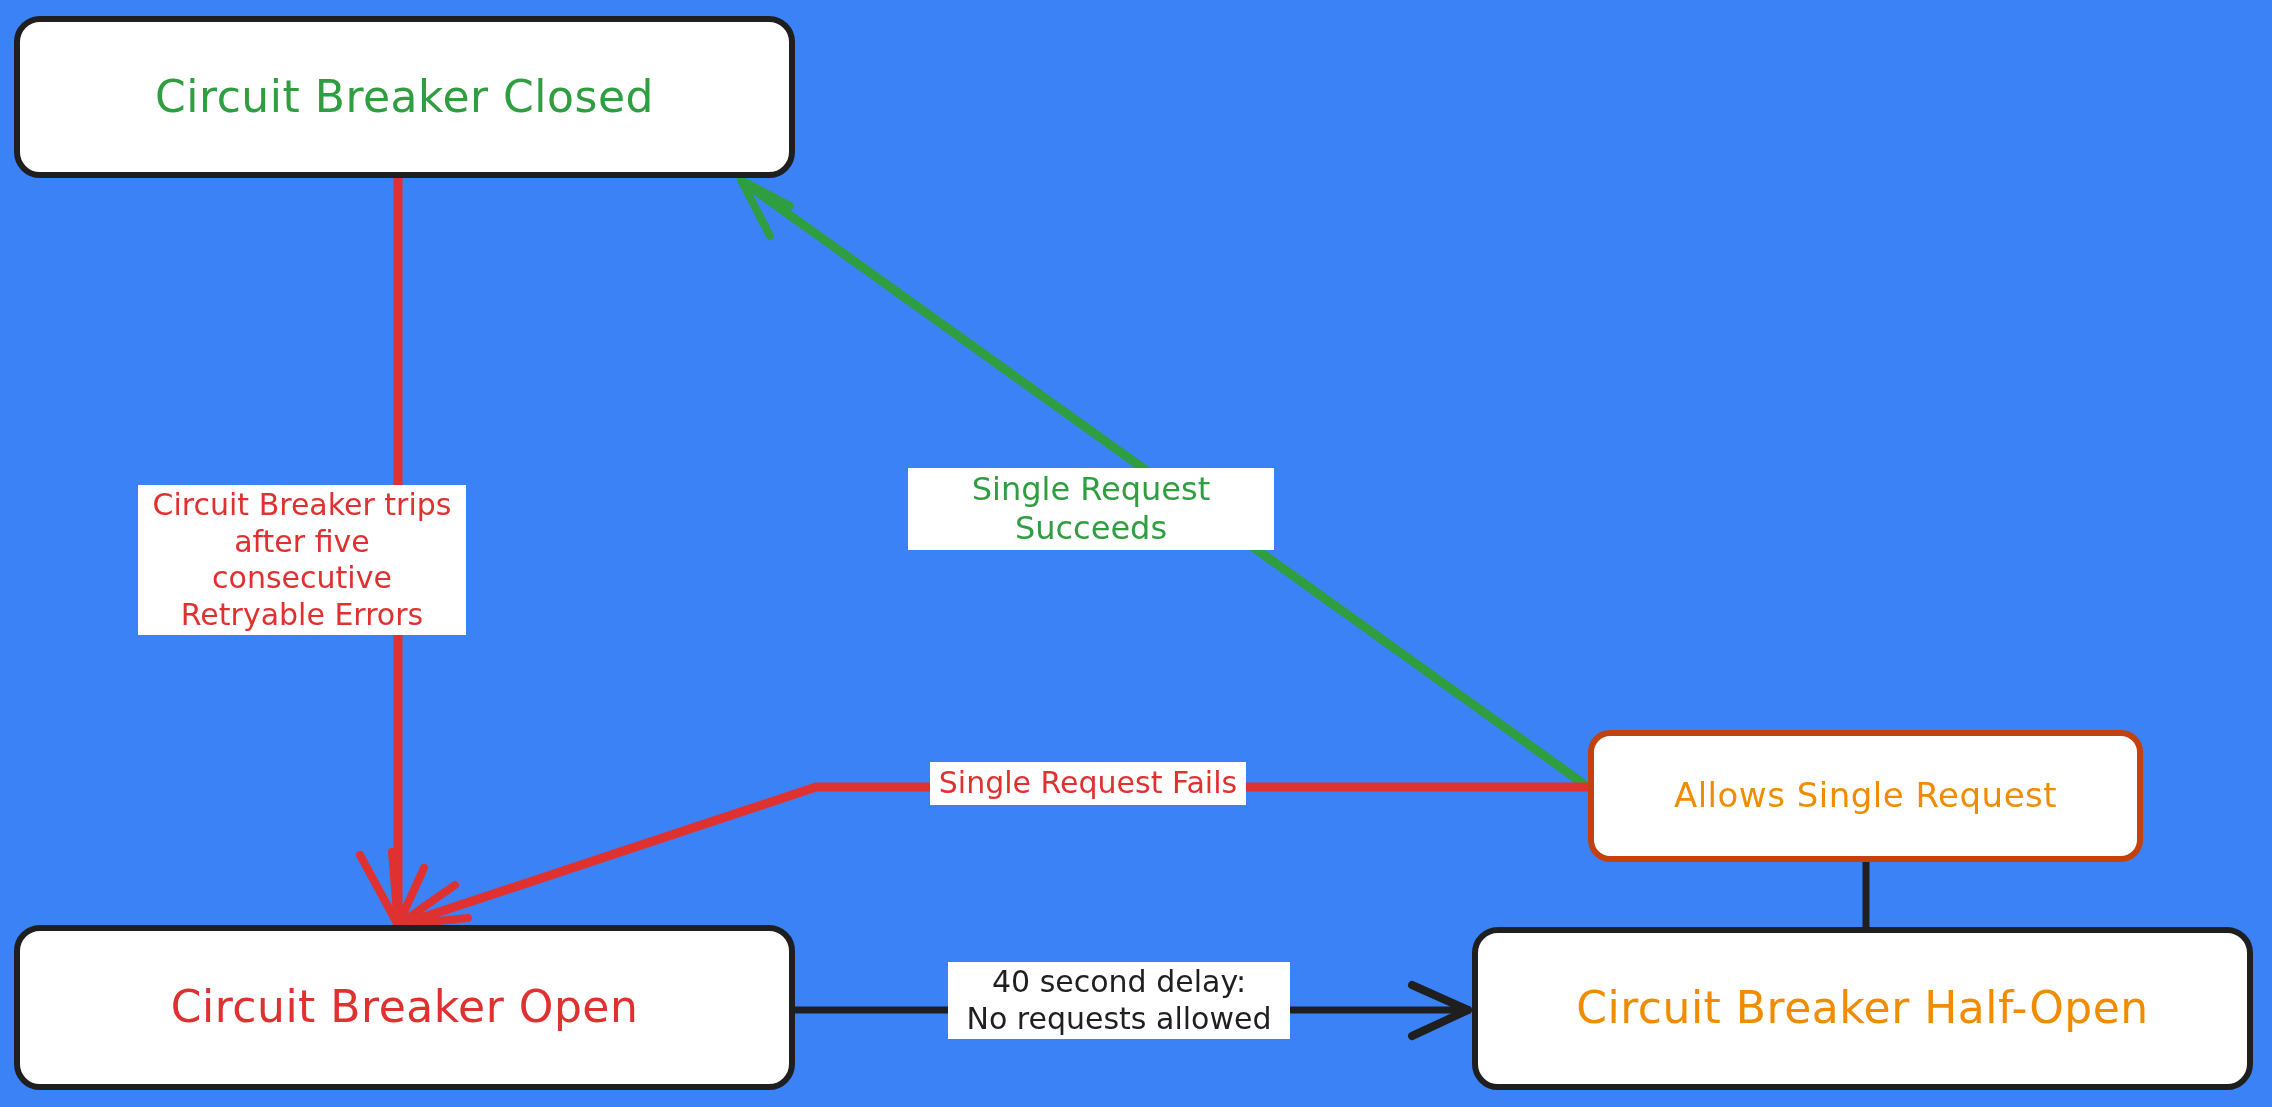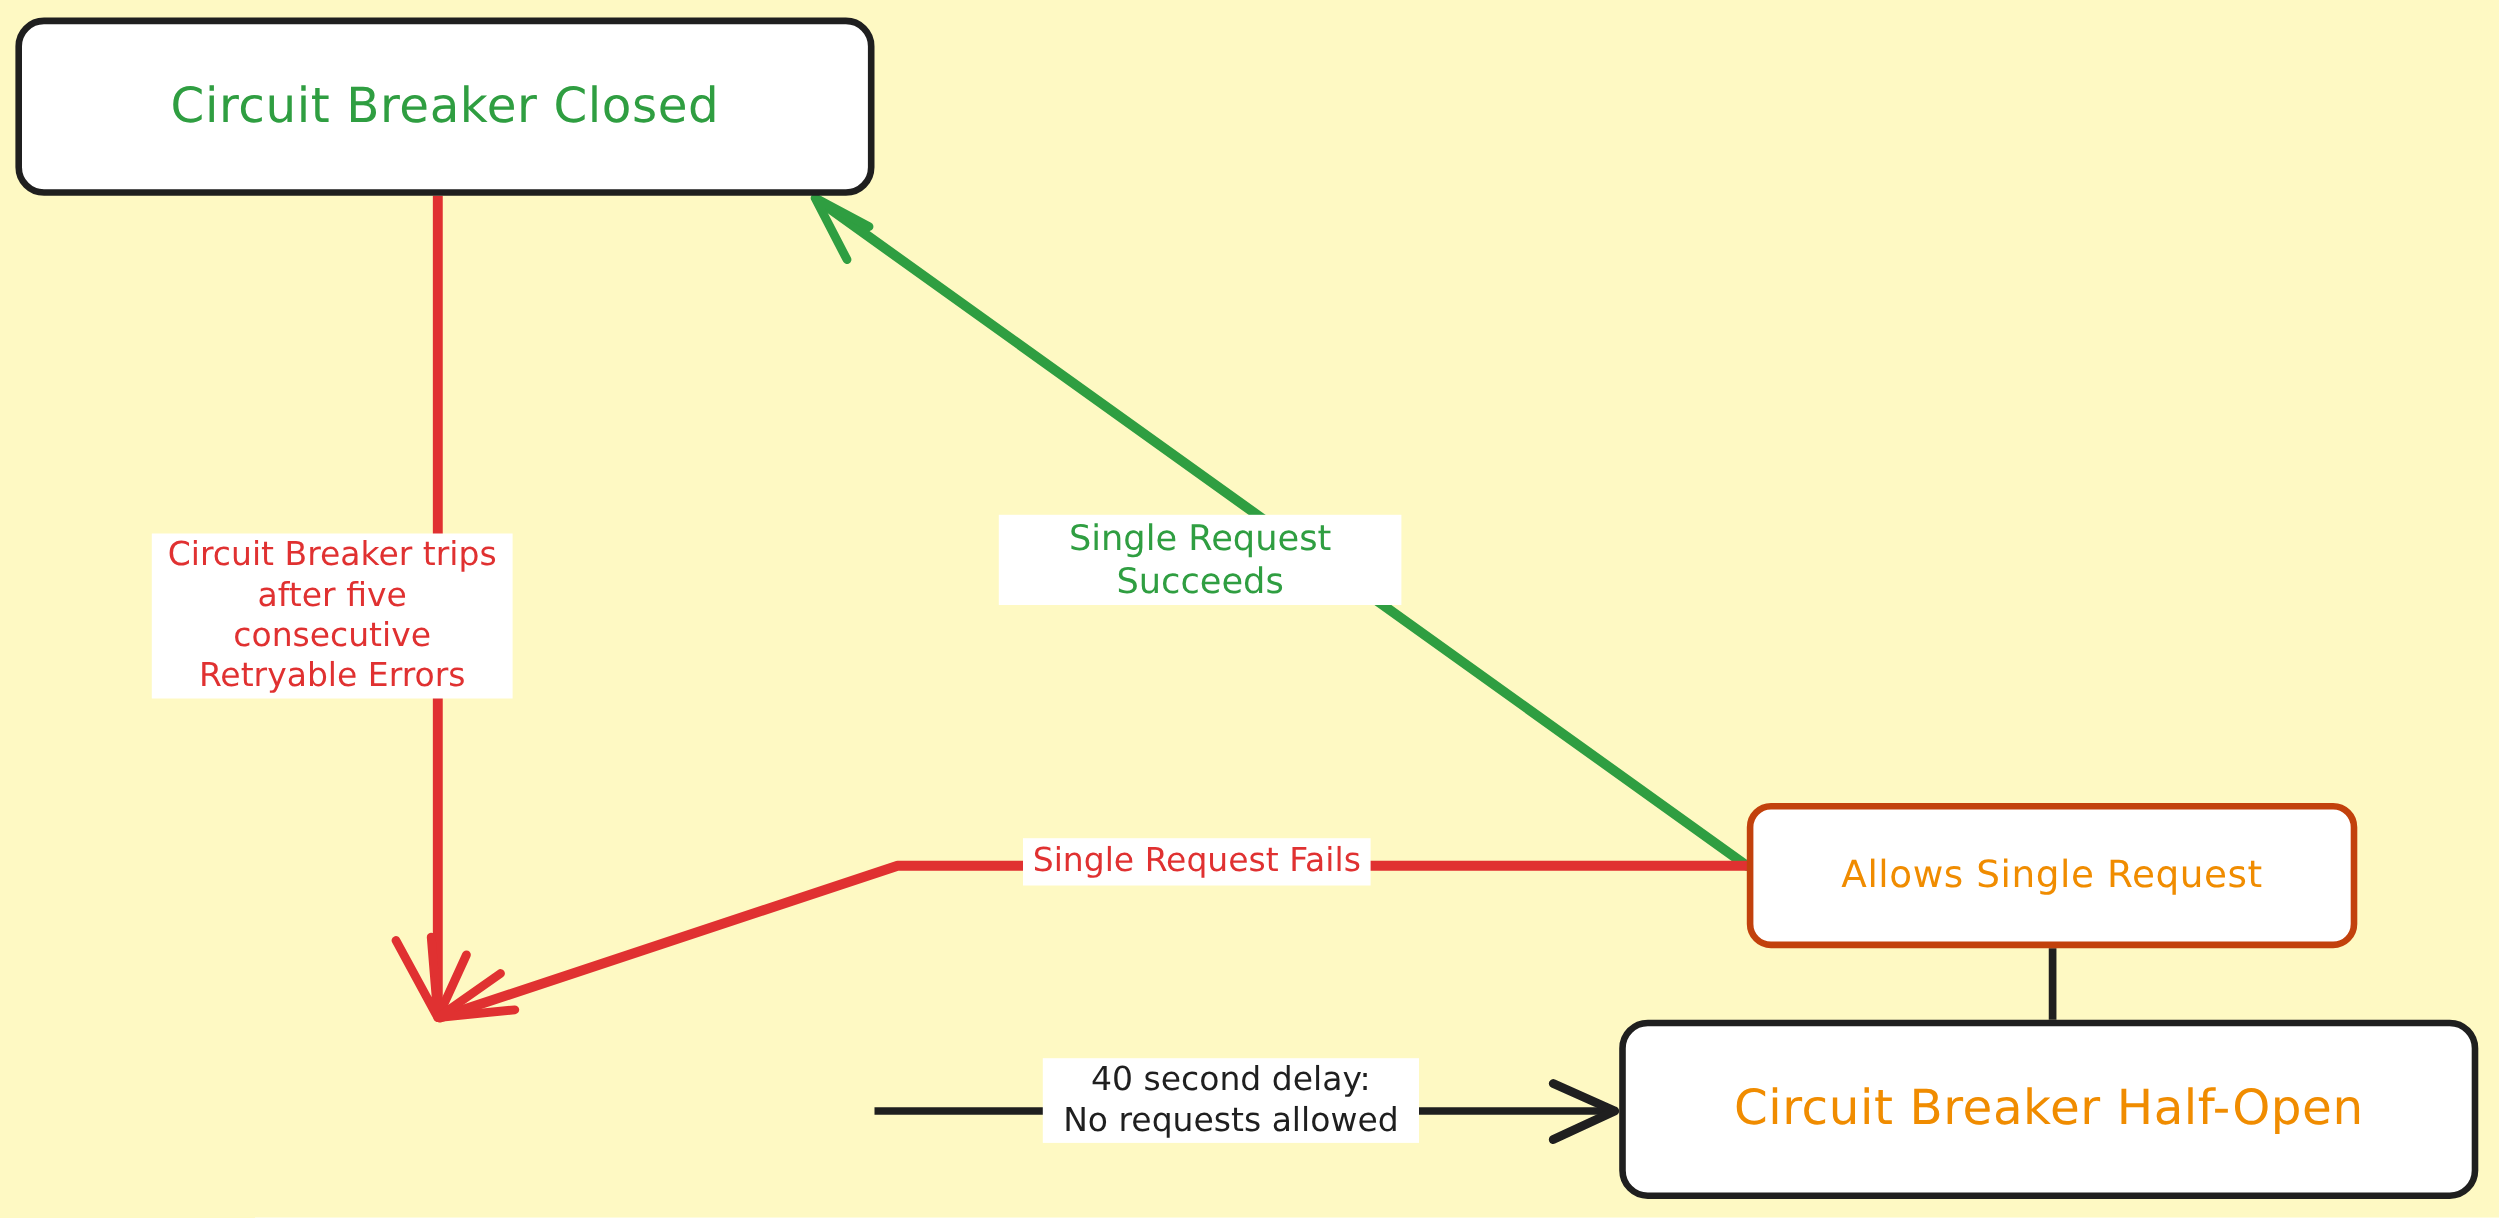--- a/index.html
+++ b/index.html
@@ -8,21 +8,21 @@
     padding: 0;
     background: #ffffff;
   }
   body {
     font-family: "DejaVu Sans", sans-serif;
   }
   #diagram-root {
     position: relative;
     width: 2272px;
     height: 1107px;
-    background: #fef9c3;
+    background: #3b82f6;
     overflow: hidden;
   }
   #edge-layer {
     position: absolute;
     left: 0;
     top: 0;
     width: 2272px;
     height: 1107px;
   }
   .node {
@@ -110,20 +110,23 @@
 
     <g>
       <line x1="1866" y1="862" x2="1866" y2="927" stroke="#1f1f1f" stroke-width="7" stroke-linecap="butt"></line>
     </g>
   </svg>
 
   <div class="node node-dark" id="node-closed">
     <span class="node-label label-green">Circuit Breaker Closed</span>
   </div>
 
+  <div class="node node-dark" id="node-open">
+    <span class="node-label label-red">Circuit Breaker Open</span>
+  </div>
 
   <div class="node node-orange" id="node-allows">
     <span class="node-label label-orange">Allows Single Request</span>
   </div>
 
   <div class="node node-dark" id="node-halfopen">
     <span class="node-label label-orange">Circuit Breaker Half-Open</span>
   </div>
 
   <div class="edge-label edge-label-red" id="label-trips">Circuit Breaker trips

